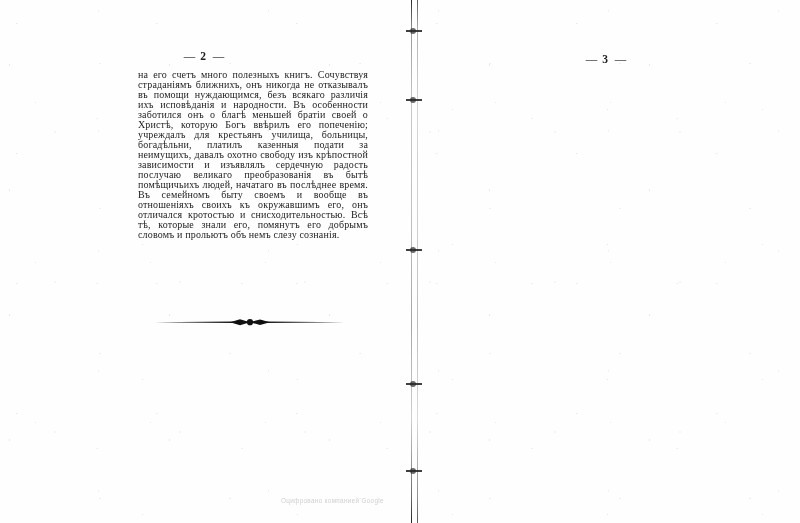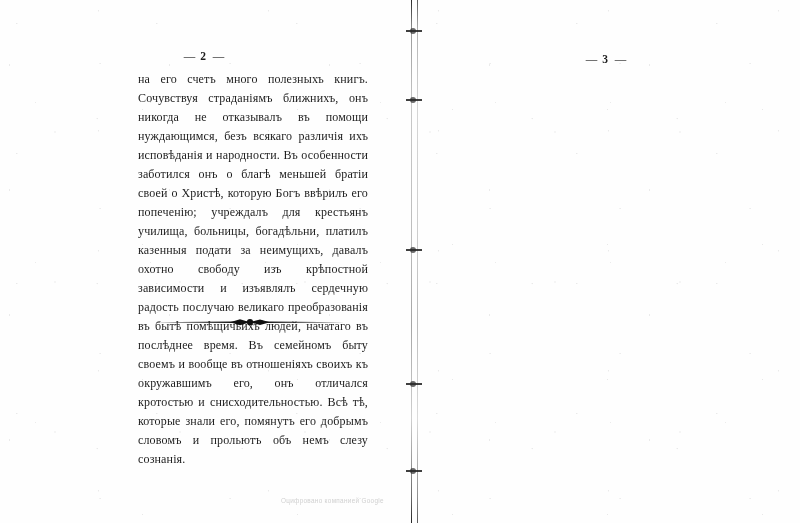--- a/index.html
+++ b/index.html
@@ -56,22 +56,22 @@
     text-align: center;
     font-size: 11.5px;
     font-weight: bold;
     letter-spacing: 2px;
     color: #1d1d1d;
   }
   .folio .dash { font-weight: normal; letter-spacing: 0; }
 
   .textblock {
     position: absolute;
-    font-size: 12px;
-    line-height: 19px;
+    font-size: 10px;
+    line-height: 10px;
     text-align: justify;
     color: #1c1c1c;
     letter-spacing: .15px;
   }
   .textblock p {
     margin: 0;
     text-indent: 13px;
   }
   .textblock p.noindent { text-indent: 0; }
 

